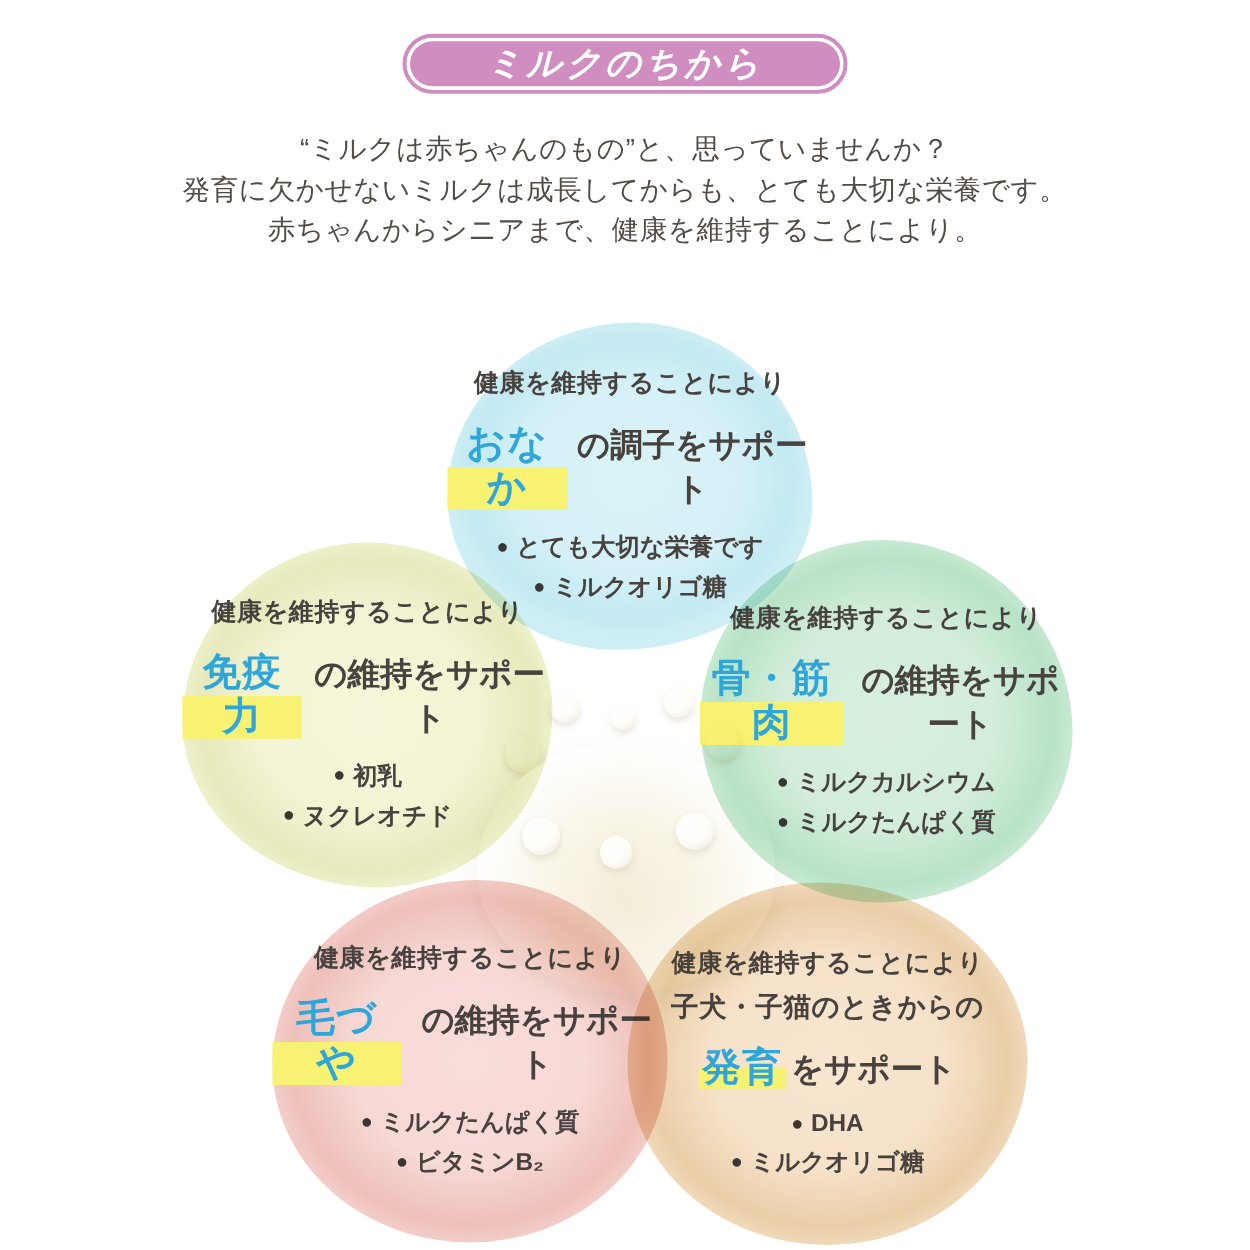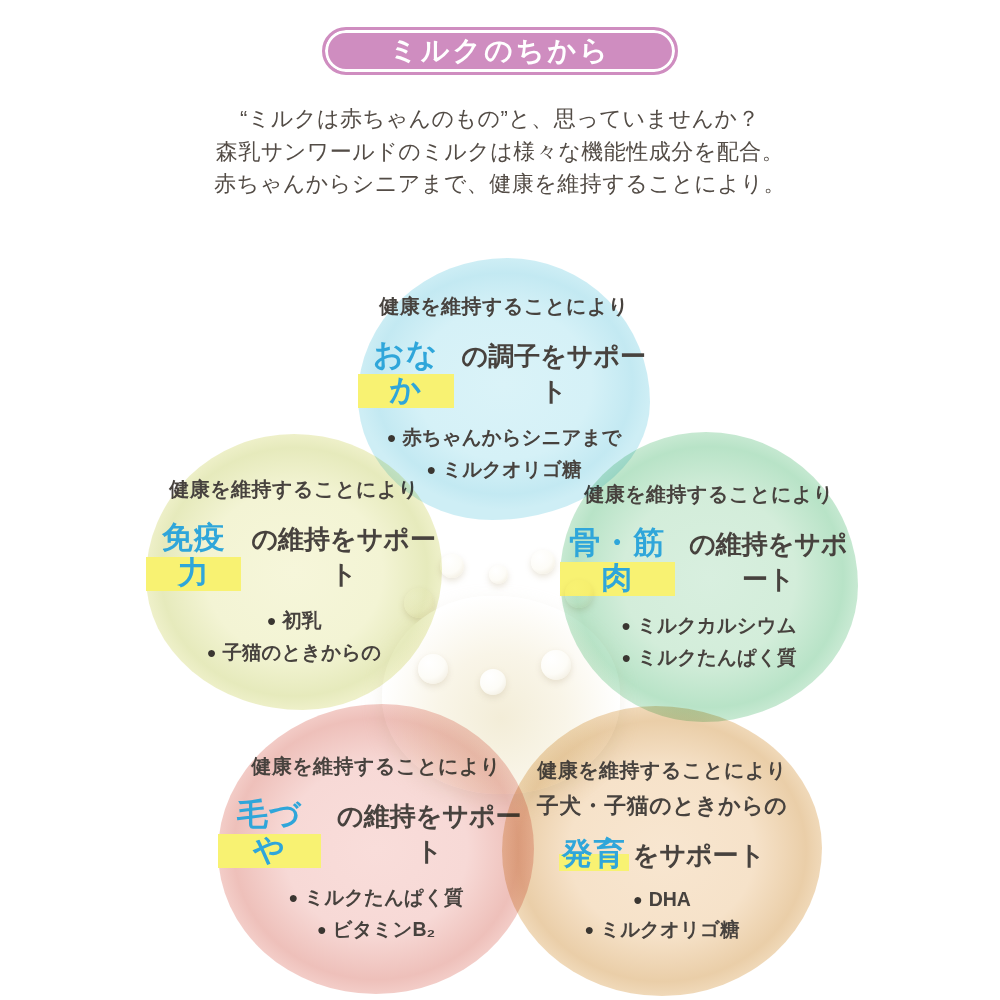--- a/index.html
+++ b/index.html
@@ -9,21 +9,21 @@
     -webkit-font-smoothing:antialiased;
   }
   .stage{position:relative;width:1000px;height:1000px;overflow:hidden;background:#ffffff;}
 
   
   .banner{
     position:absolute;left:50%;top:27px;transform:translateX(-50%);
     width:356px;height:48px;box-sizing:border-box;
     background:#cf8dc0;border:3px solid #cf8dc0;border-radius:28px;
     box-shadow:inset 0 0 0 3px #ffffff;
-    display:flex;align-items:center;justify-content:center;
+    display:flex;align-items:center;justify-content:center;font-style:italic;
   }
   .banner-label{color:#ffffff;font-size:28px;font-weight:bold;letter-spacing:3px;}
 
   
   .intro{
     position:absolute;top:103px;left:0;right:0;text-align:center;
     color:#534c46;font-size:22px;line-height:32.5px;font-weight:500;letter-spacing:.5px;
   }
   .intro p{margin:0;}
 
@@ -100,21 +100,21 @@
 <body>
 
 <div class="stage">
 
   <div class="banner">
     <span class="banner-label">ミルクのちから</span>
   </div>
 
   <div class="intro">
     <p>“ミルクは赤ちゃんのもの”と、思っていませんか？</p>
-    <p>森乳サンワールドのミルクは様々な機能性成分を配合。</p>
+    <p>発育に欠かせないミルクは成長してからも、とても大切な栄養です。</p>
     <p>赤ちゃんからシニアまで、健康を維持することにより。</p>
   </div>
 
   <div class="scene">
 
     <div class="splash">
       <div class="drop d1"></div>
       <div class="drop d2"></div>
       <div class="drop d3"></div>
       <div class="drop d4"></div>
@@ -126,41 +126,41 @@
     </div>
 
     <div class="bubble b-digestion">
       <p class="prefix">健康を維持することにより</p>
       <p class="kwline">
         <span class="kw">おなか</span>
         <span class="suffix">の調子をサポート</span>
       </p>
       <p class="bullet">
         <span class="dot">●</span>
-        <span>赤ちゃんからシニアまで</span>
+        <span>とても大切な栄養です</span>
       </p>
       <p class="bullet">
         <span class="dot">●</span>
         <span>ミルクオリゴ糖</span>
       </p>
     </div>
 
     <div class="bubble b-immunity">
       <p class="prefix">健康を維持することにより</p>
       <p class="kwline">
         <span class="kw">免疫力</span>
         <span class="suffix">の維持をサポート</span>
       </p>
       <p class="bullet">
         <span class="dot">●</span>
         <span>初乳</span>
       </p>
       <p class="bullet">
         <span class="dot">●</span>
-        <span>子猫のときからの</span>
+        <span>ヌクレオチド</span>
       </p>
     </div>
 
     <div class="bubble b-bone">
       <p class="prefix">健康を維持することにより</p>
       <p class="kwline">
         <span class="kw">骨・筋肉</span>
         <span class="suffix">の維持をサポート</span>
       </p>
       <p class="bullet">

